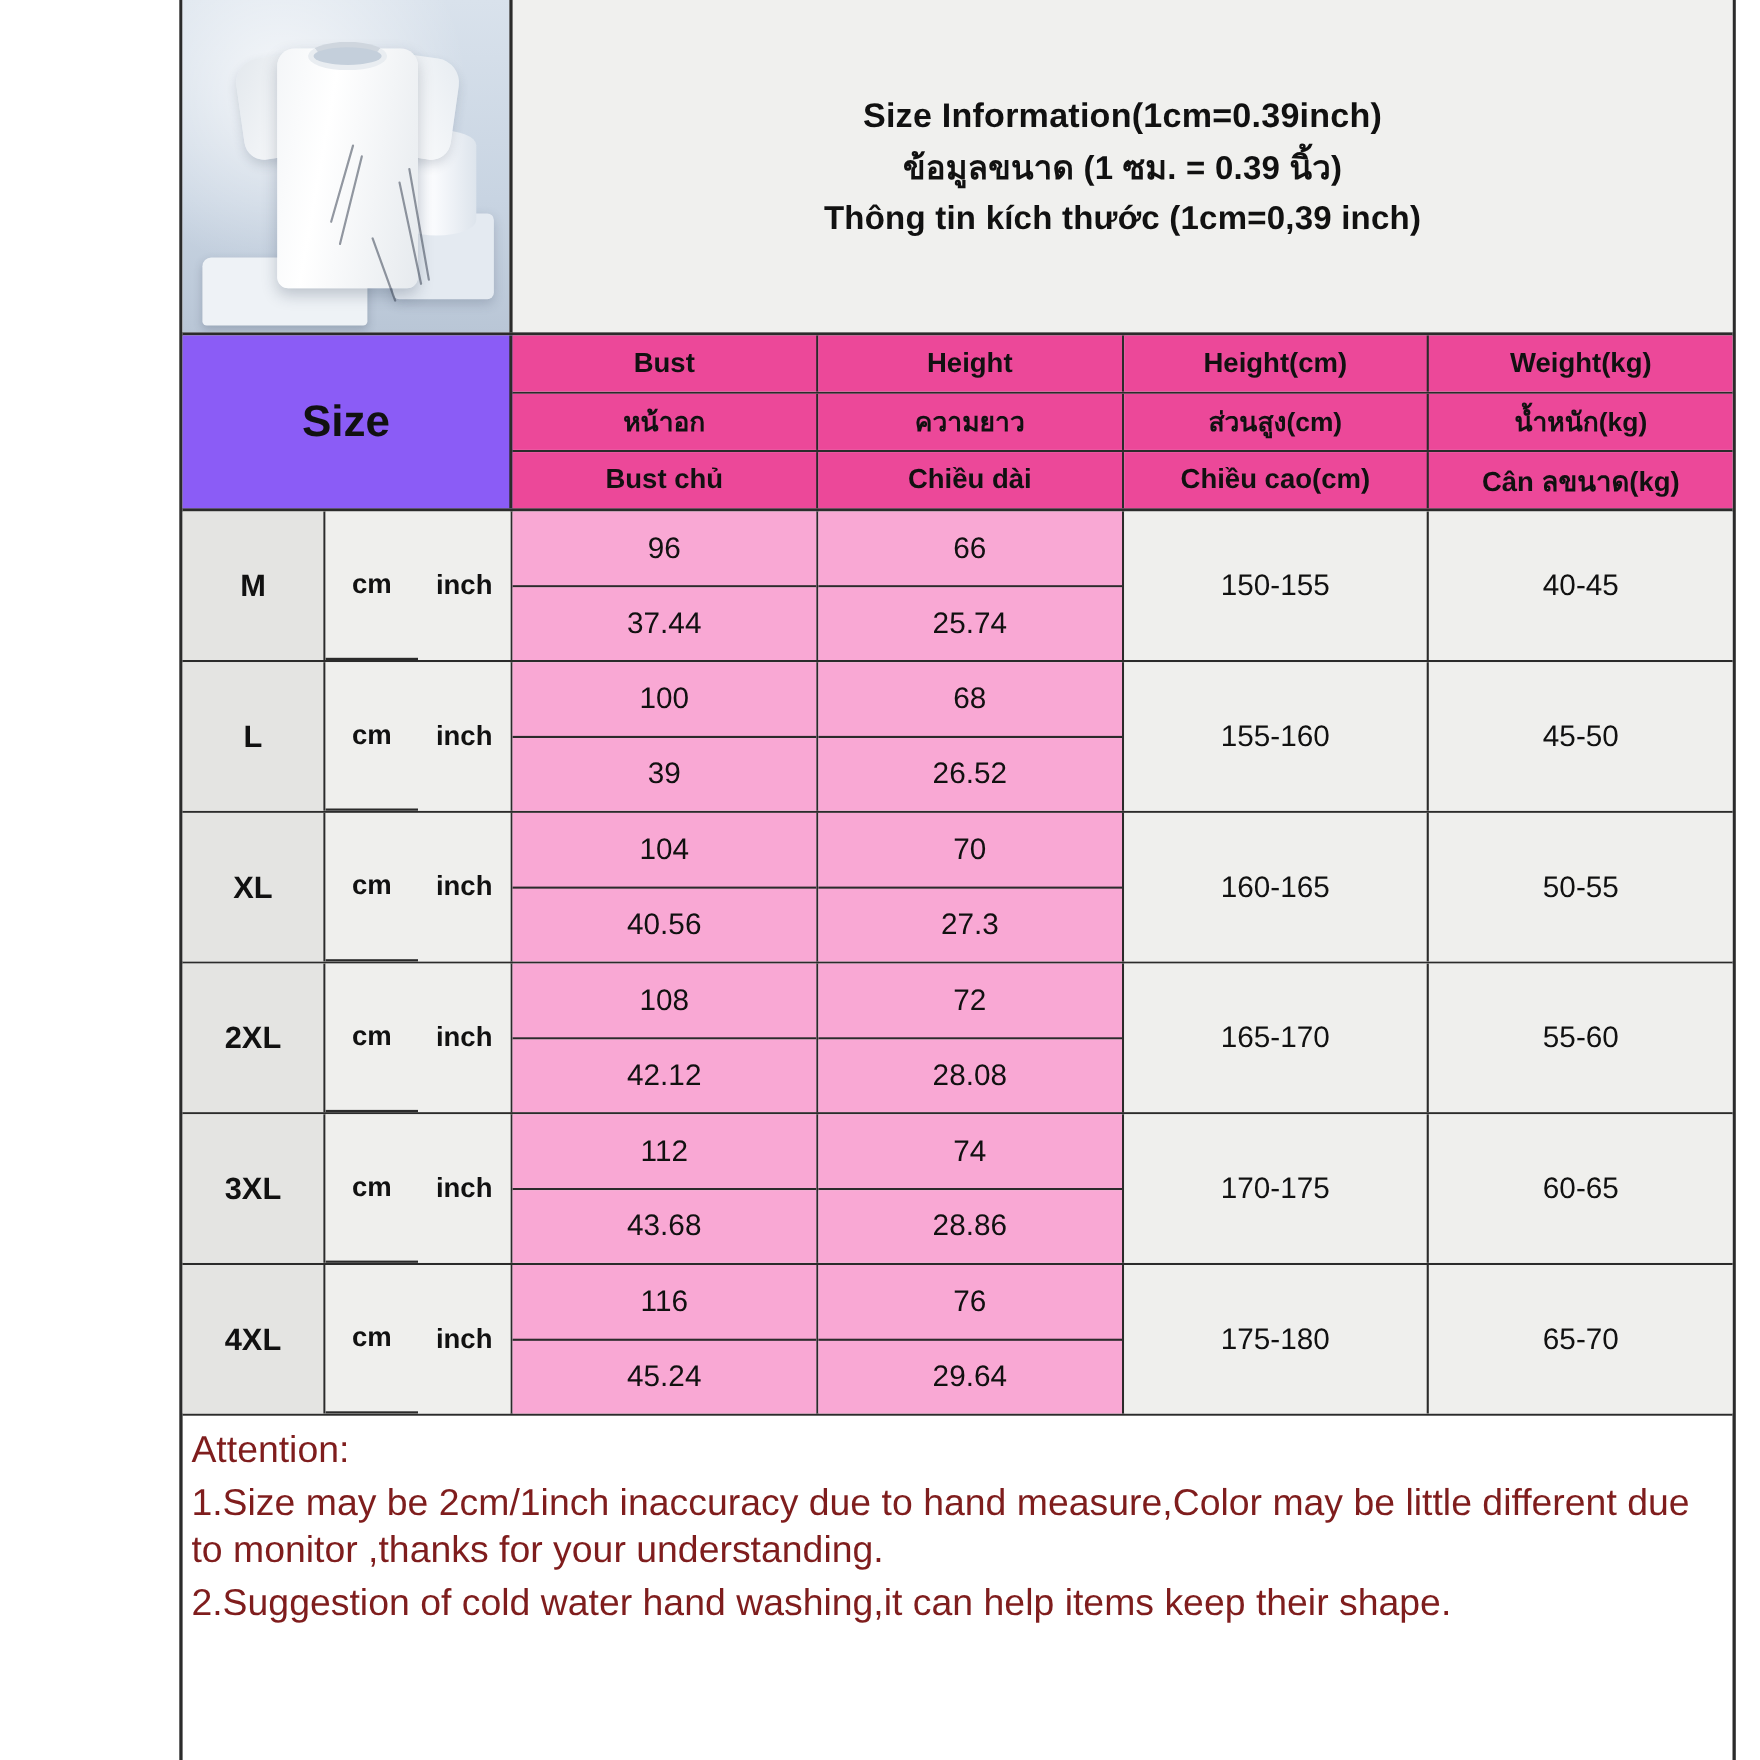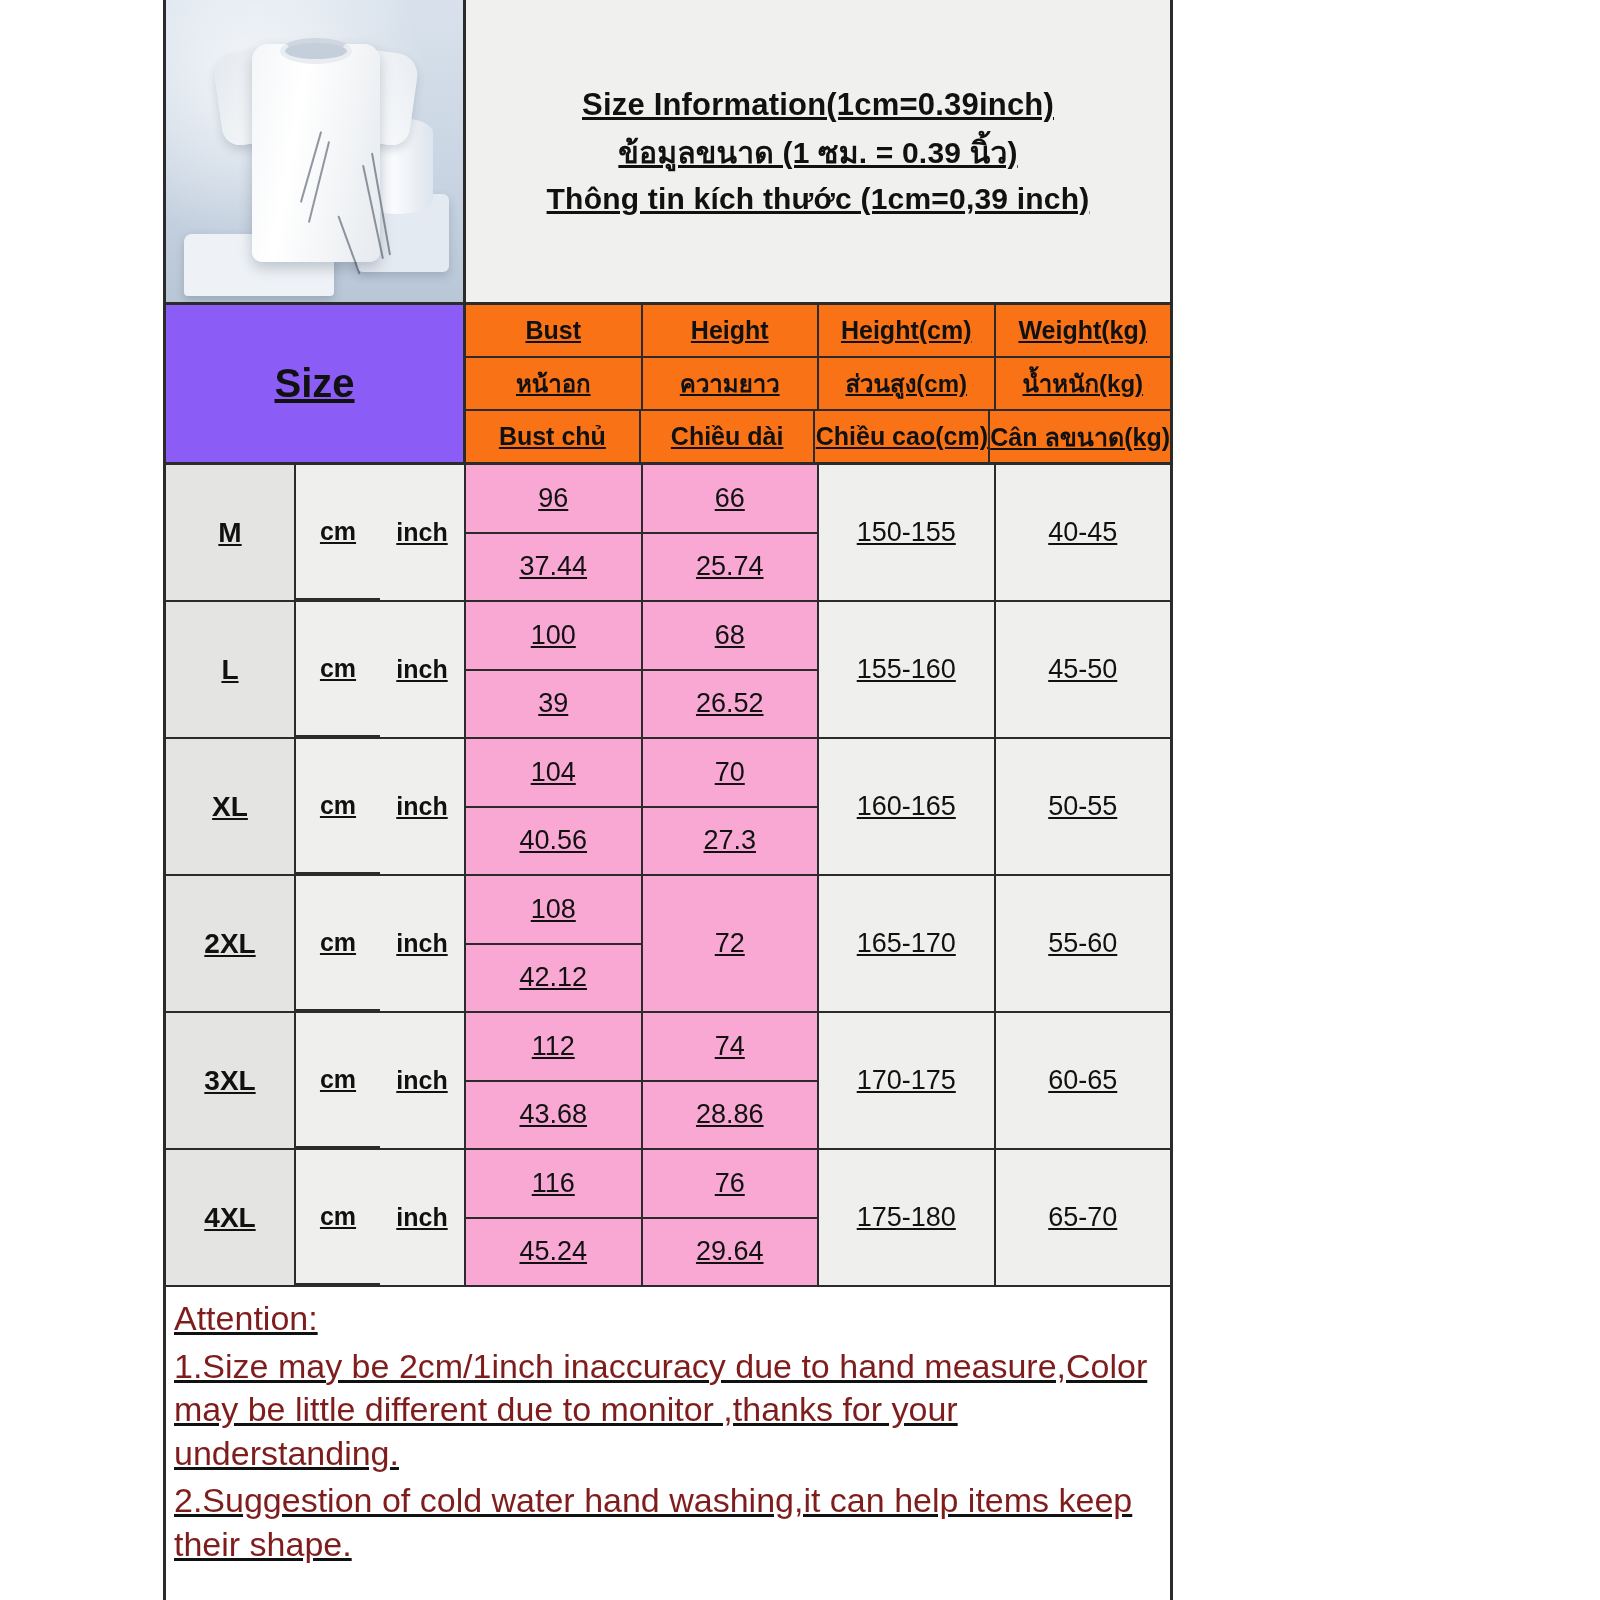--- a/index.html
+++ b/index.html
@@ -12,27 +12,26 @@
     height: 1600px;
     font-family: "Liberation Sans", sans-serif;
     color: #111111;
     overflow: hidden;
   }
 
   .sheet {
     position: absolute;
     left: 163px;
     top: 0px;
-    width: 1010px;
+    width: 1415px;
     height: 1600px;
     border-left: 3px solid #2b2b2b;
     border-right: 3px solid #2b2b2b;
     box-sizing: border-box;
     background: #ffffff;
-    text-decoration: underline;
   }
 
   
   .header-row {
     display: flex;
     height: 305px;
     border-bottom: 3px solid #2b2b2b;
     box-sizing: border-box;
   }
   .product-photo {
@@ -201,21 +200,21 @@
   }
   .colhead-row {
     flex: 1;
     display: flex;
     border-bottom: 2px solid #2b2b2b;
     box-sizing: border-box;
   }
   .colhead-row:last-child { border-bottom: none; }
   .colhead-cell {
     flex: 1;
-    background: #f97316;
+    background: #ec4899;
     display: flex;
     align-items: center;
     justify-content: center;
     font-weight: bold;
     font-size: 25px;
     border-right: 2px solid #2b2b2b;
     box-sizing: border-box;
     text-align: center;
     white-space: nowrap;
   }
@@ -421,20 +420,21 @@
     <div class="unit-col">
       <div class="unit-cell">cm</div>
       <div class="unit-cell">inch</div>
     </div>
     <div class="measure-col">
       <div class="measure-cell">108</div>
       <div class="measure-cell">42.12</div>
     </div>
     <div class="measure-col">
       <div class="measure-cell">72</div>
+      <div class="measure-cell">28.08</div>
     </div>
     <div class="span-col">165-170</div>
     <div class="span-col last">55-60</div>
   </div>
 
   <div class="data-row">
     <div class="cell-size">3XL</div>
     <div class="unit-col">
       <div class="unit-cell">cm</div>
       <div class="unit-cell">inch</div>

